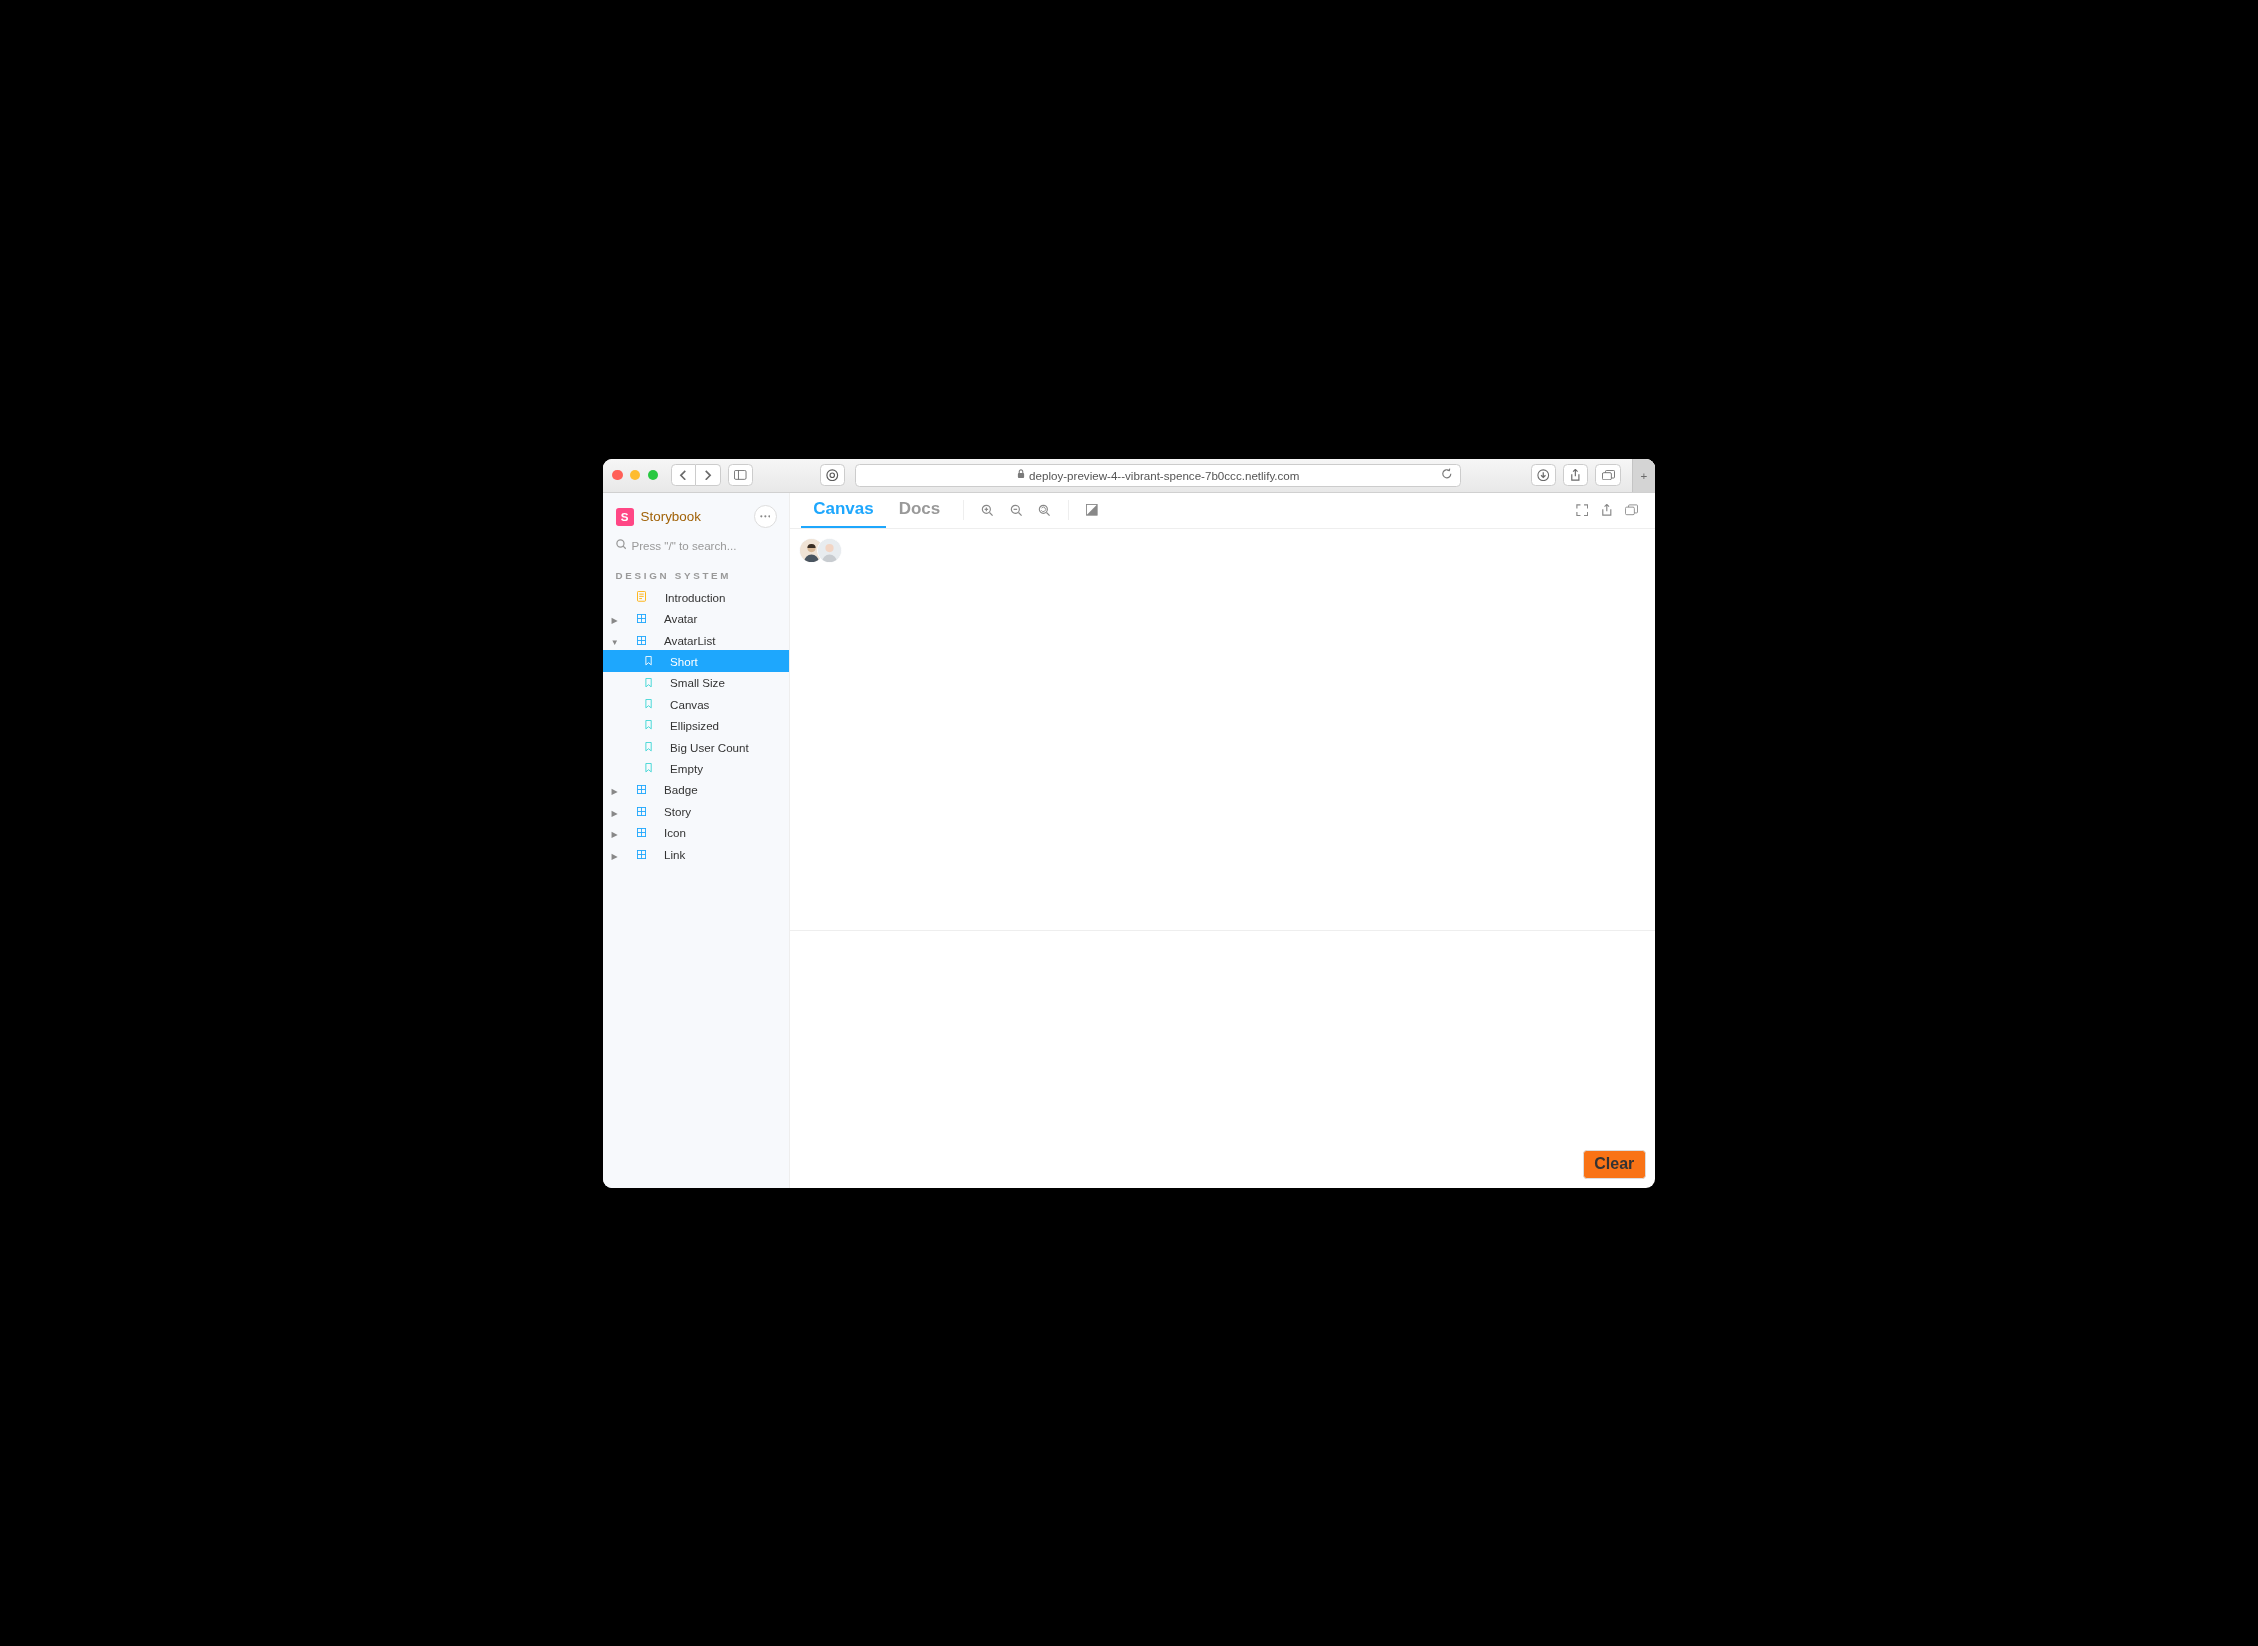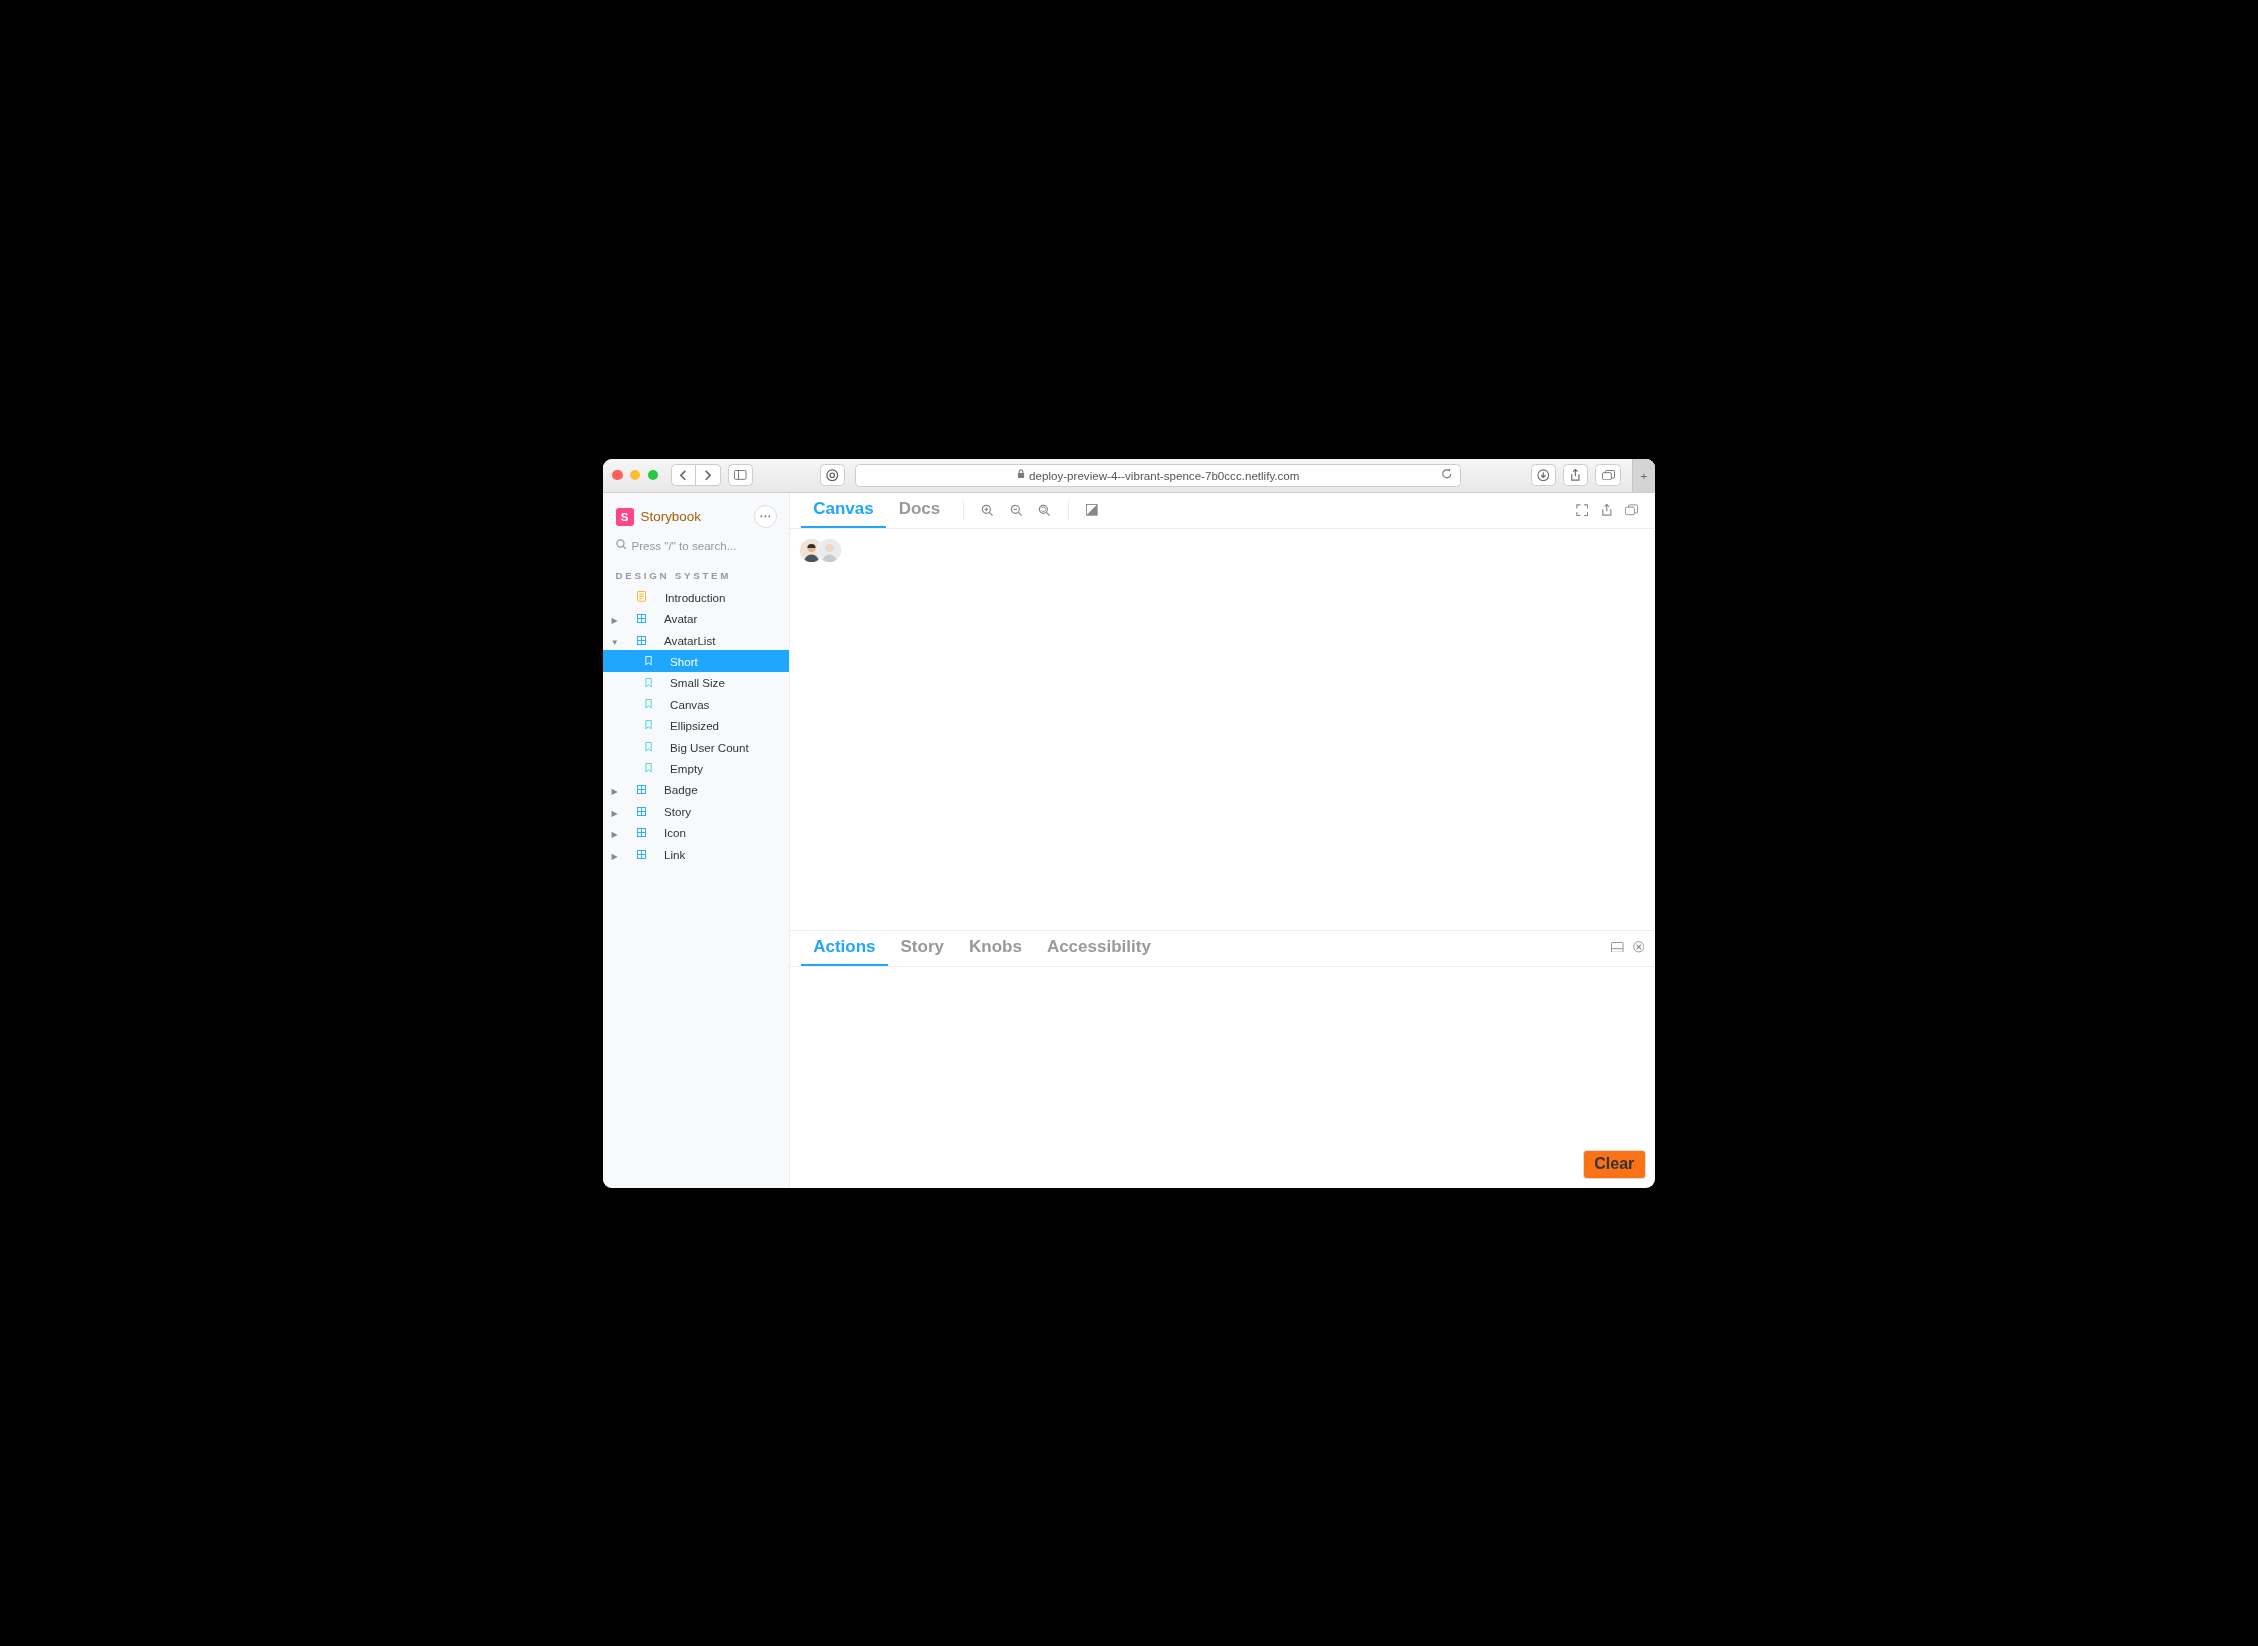--- a/index.html
+++ b/index.html
@@ -446,40 +446,18 @@
             <svg viewBox="0 0 28 28">
                 <rect width="28" height="28" fill="#e8ecef"></rect>
                 <circle cx="14" cy="11" r="5" fill="#f2d5c4"></circle>
                 <path d="M5 28 a9 9 0 0 1 18 0" fill="#c8ccd0"></path>
               </svg>
           </div>
         </div>
       </div>
 
       <div class="addons">
-        <div class="addons-tabs">
-          <div class="tabs">
-            <div class="tab active">Actions</div>
-            <div class="tab">Story</div>
-            <div class="tab">Knobs</div>
-            <div class="tab">Accessibility</div>
-          </div>
-          <div class="addons-right">
-            <span>
-              <svg width="12.5" height="10.7" viewBox="0 0 14 12">
-                  <rect x="0.5" y="0.5" width="13" height="11" rx="1" fill="none" stroke="currentColor"></rect>
-                  <line x1="0.5" y1="7.5" x2="13.5" y2="7.5" stroke="currentColor"></line>
-                </svg>
-            </span>
-            <span>
-              <svg width="11.6" height="11.6" viewBox="0 0 13 13">
-                  <circle cx="6.5" cy="6.5" r="5.8" fill="none" stroke="currentColor"></circle>
-                  <path d="M4 4 L9 9 M9 4 L4 9" stroke="currentColor" stroke-width="1.2"></path>
-                </svg>
-            </span>
-          </div>
-        </div>
         <button class="clear-btn">Clear</button>
       </div>
     </div>
   </div>
 </div>
 
 
 </body></html>

